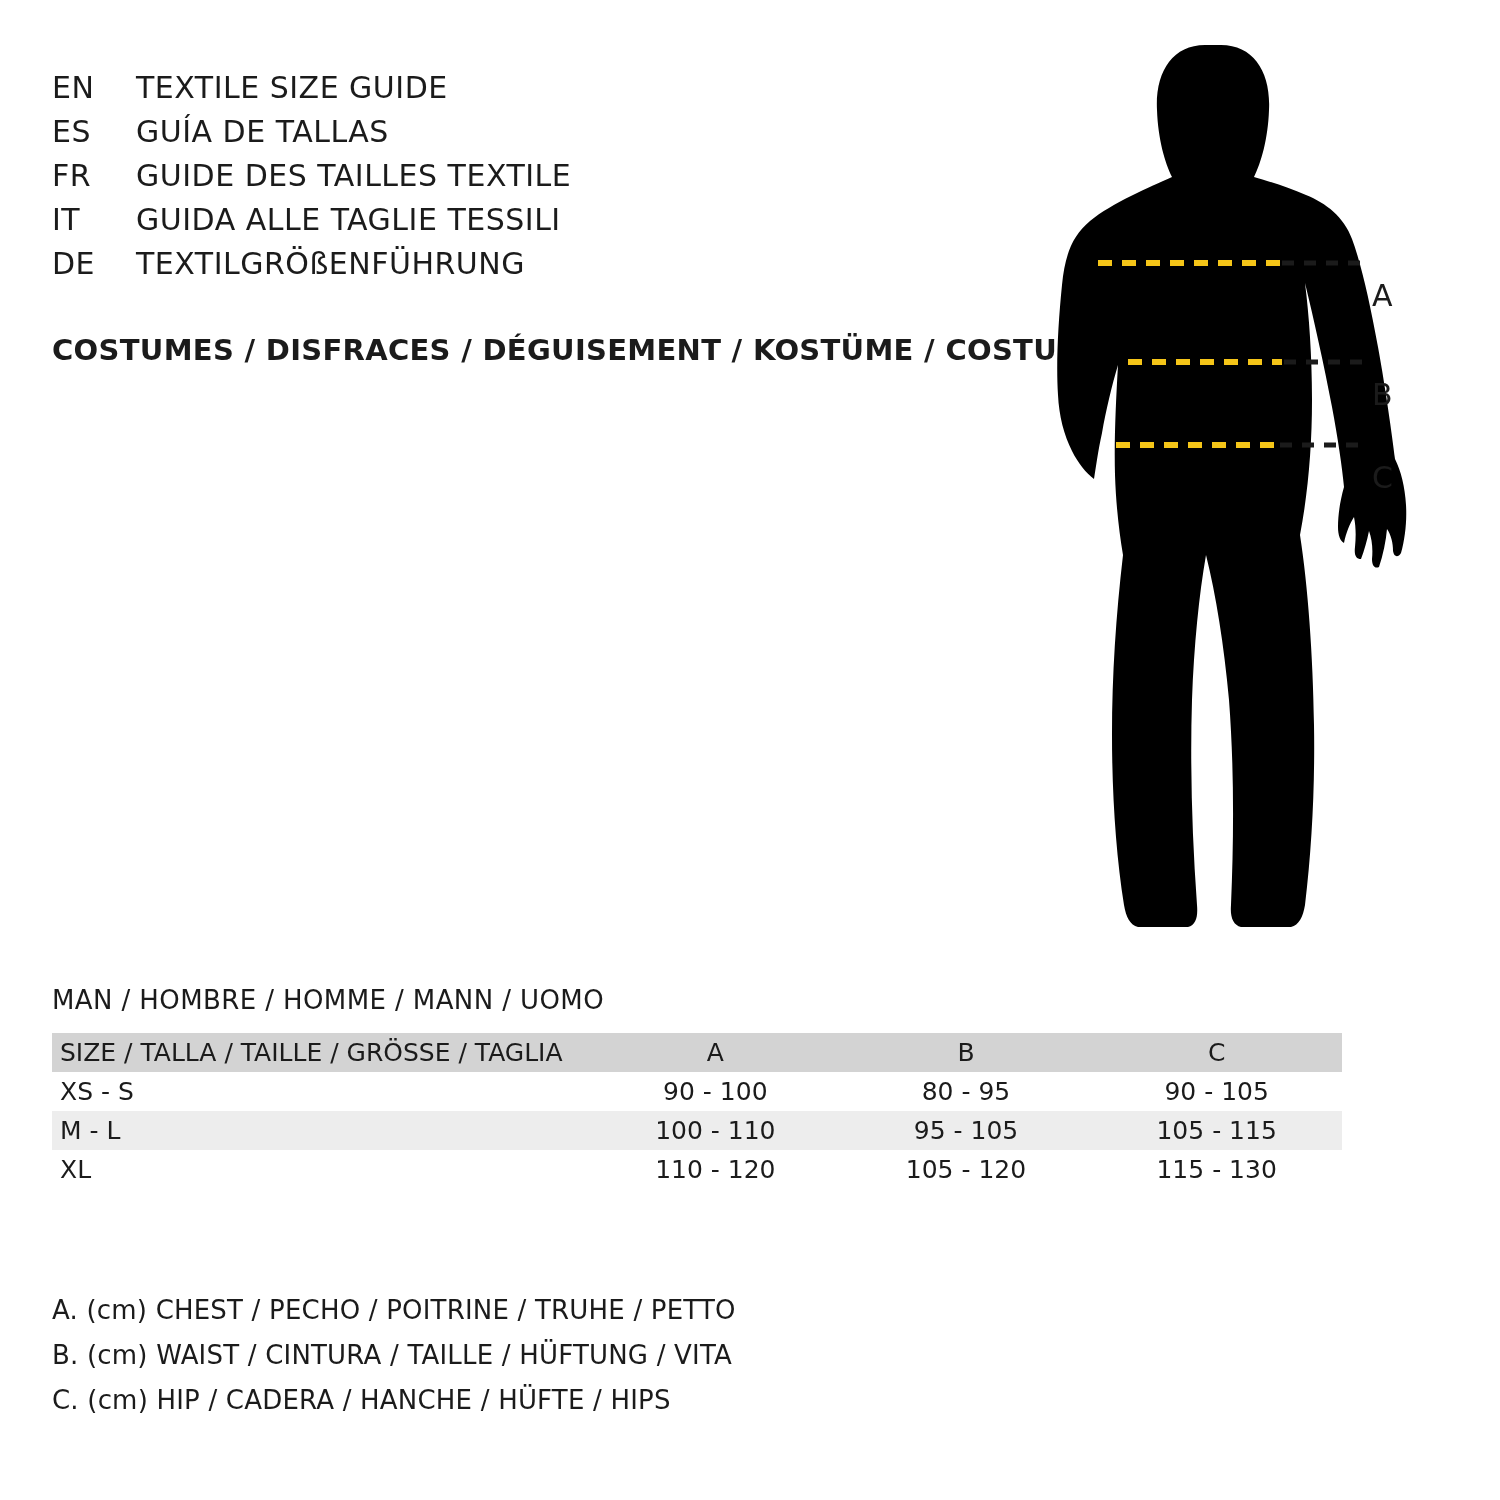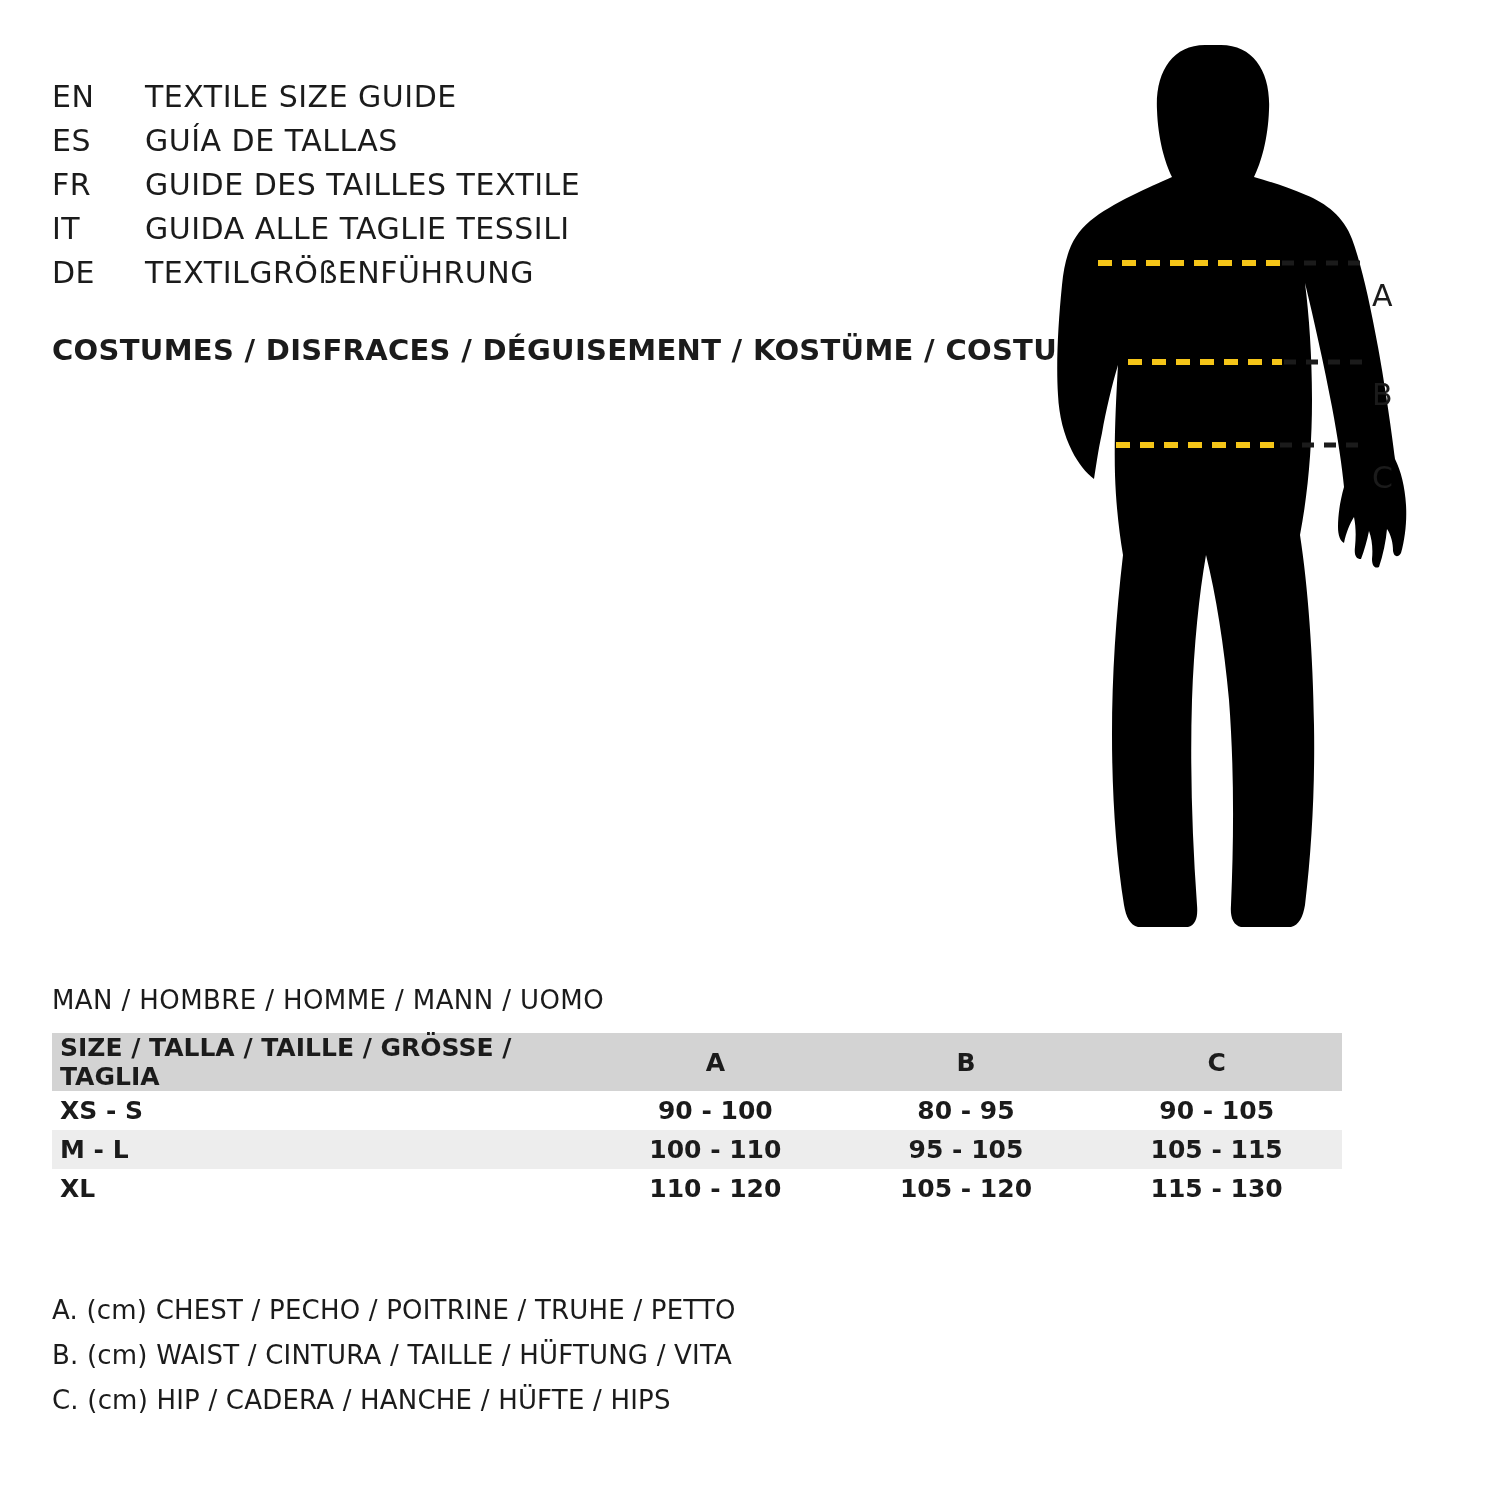--- a/index.html
+++ b/index.html
@@ -23,32 +23,31 @@
 
   
   .lang-block {
     position: absolute;
     left: 52px;
     top: 70px;
     width: 760px;
   }
   .lang-row {
     display: flex;
-    align-items: flex-end;
+    align-items: flex-start;
     height: 44px;
     font-size: 30px;
     letter-spacing: 0.5px;
   }
   .lang-code {
     width: 84px;
     flex: 0 0 84px;
   }
   .lang-text {
     flex: 1 1 auto;
-    margin-left: 9px;
   }
   .subtitle {
     position: absolute;
     left: 52px;
     top: 333px;
     font-size: 29px;
     font-weight: bold;
     letter-spacing: 0.3px;
   }
 
@@ -85,21 +84,21 @@
     left: 52px;
     top: 1033px;
     width: 1290px;
     border-collapse: collapse;
     font-size: 25px;
   }
   table.size-table th,
   table.size-table td {
     padding: 0;
     height: 39px;
-    font-weight: bold;
+    font-weight: normal;
     text-align: center;
     vertical-align: middle;
   }
   table.size-table th.label-col,
   table.size-table td.label-col {
     text-align: left;
     padding-left: 8px;
     width: 530px;
   }
   table.size-table thead tr {

